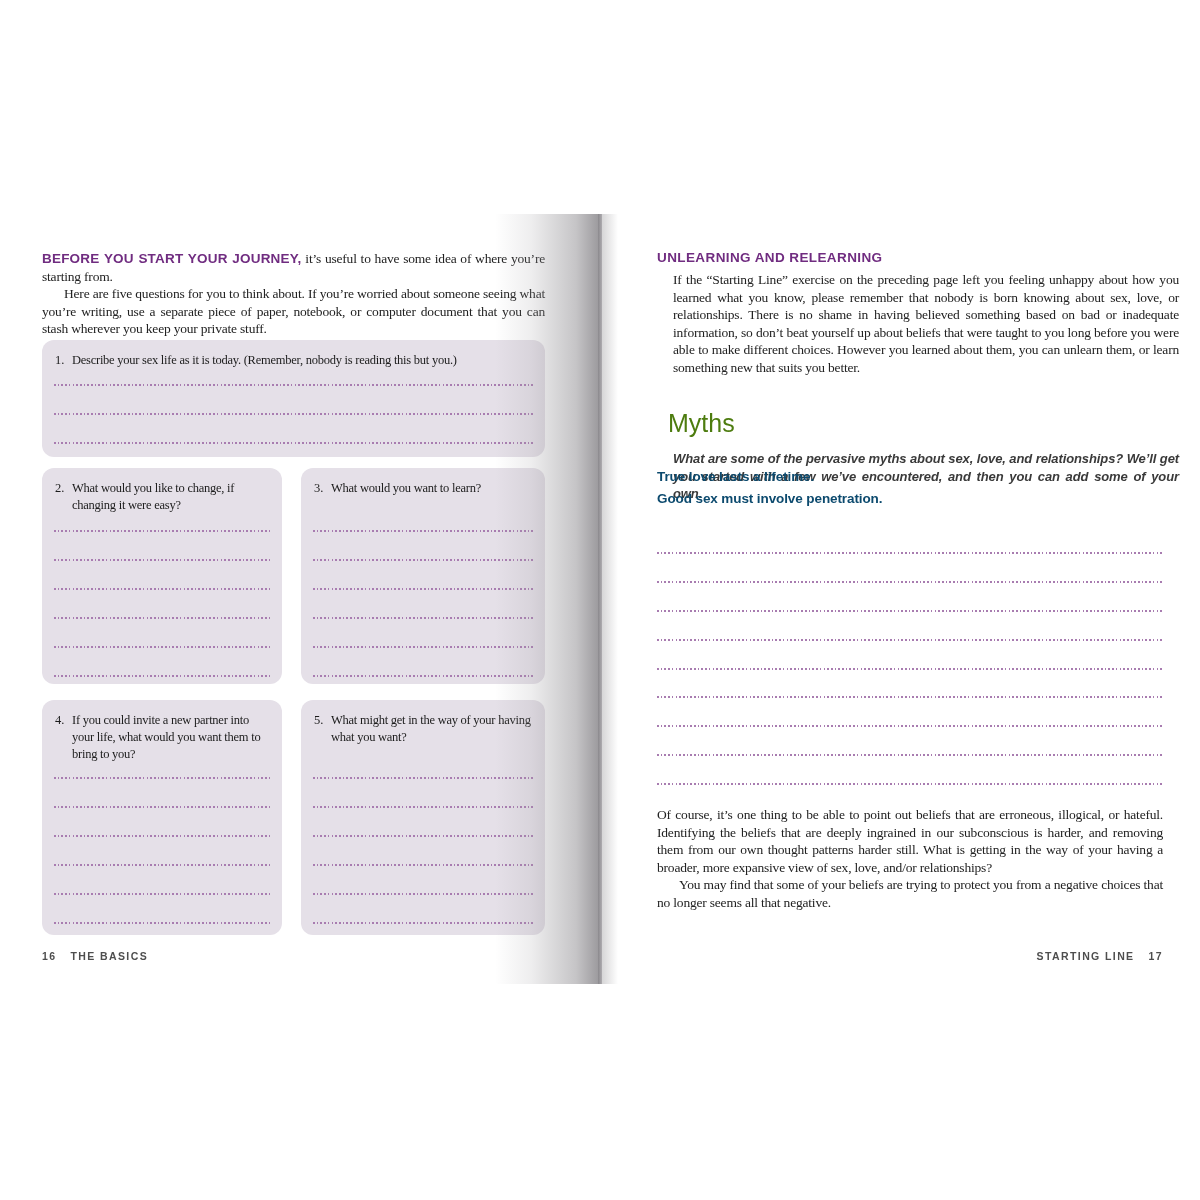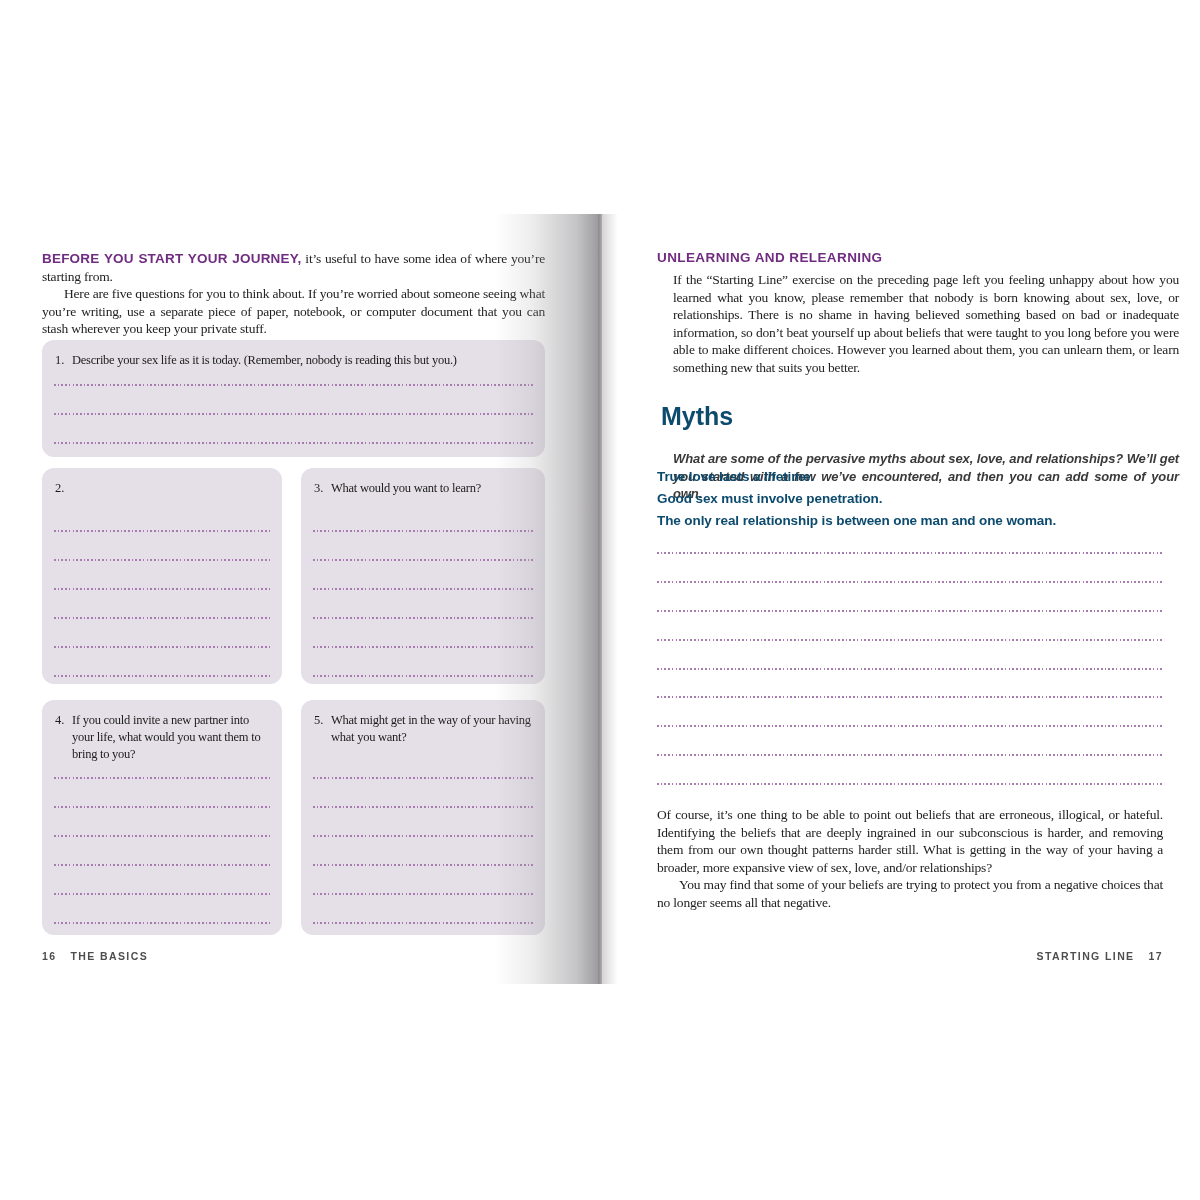--- a/index.html
+++ b/index.html
@@ -42,22 +42,22 @@
     font-size:10.5px;font-weight:bold;letter-spacing:1.4px;color:#4e4e4e;}
   .pfoot-left{left:42px;}
   .pfoot-right{left:657px;width:506px;text-align:right;}
   .pfoot .gap{display:inline-block;width:14px;}
 
   
   .rp-head{position:absolute;left:657px;top:250px;width:506px;margin:0;
     font-family:"Liberation Sans",sans-serif;font-weight:bold;font-size:13.5px;
     letter-spacing:0.4px;color:#702c80;}
   .rp-para1{position:absolute;left:657px;top:271px;width:506px;margin-left:16px;}
-  .myths-head{position:absolute;left:657px;top:398px;margin:4px;
-    font-family:"Liberation Sans",sans-serif;font-weight:bold;font-size:25px;color:#0c4a6e;}
+  .myths-head{position:absolute;left:657px;top:398px;margin:11px;
+    font-family:"Liberation Sans",sans-serif;font-weight:normal;font-size:25px;color:#4d7c0f;}
   .myths-intro{position:absolute;left:657px;top:434px;width:506px;margin:16px;
     font-family:"Liberation Sans",sans-serif;font-weight:bold;font-style:italic;
     font-size:13px;line-height:17.5px;color:#3a3a3a;text-align:justify;letter-spacing:-0.1px;}
   .myth-list{position:absolute;left:657px;top:470px;width:506px;}
   .myth{margin:0 0 7.5px 0;font-family:"Liberation Sans",sans-serif;font-weight:bold;
     font-size:13.5px;line-height:14.5px;color:#0c4a6e;letter-spacing:-0.1px;}
   .rp-lines{position:absolute;left:657px;top:552px;width:506px;}
   .rp-line{height:2px;margin-bottom:26.9px;
     background-image:repeating-linear-gradient(to right,#a87cb0 0 1.6px,transparent 1.6px 3.7px);}
   .rp-close{position:absolute;left:657px;top:806px;width:506px;}
@@ -80,20 +80,21 @@
         <span class="qtext">Describe your sex life as it is today. (Remember, nobody is reading this but you.)</span>
       </div>
       <div class="dotline" style="top:44px"></div>
       <div class="dotline" style="top:73px"></div>
       <div class="dotline" style="top:102px"></div>
     </div>
 
     <div class="qbox box2">
       <div class="q">
         <span class="qnum">2.</span>
+        <span class="qtext">What would you like to change, if changing it were easy?</span>
       </div>
       <div class="dotline" style="top:62px"></div>
       <div class="dotline" style="top:91px"></div>
       <div class="dotline" style="top:120px"></div>
       <div class="dotline" style="top:149px"></div>
       <div class="dotline" style="top:178px"></div>
       <div class="dotline" style="top:207px"></div>
     </div>
 
     <div class="qbox box3">
@@ -150,21 +151,20 @@
 
     <p class="serif-p rp-para1">If the “Starting Line” exercise on the preceding page left you feeling unhappy about how you learned what you know, please remember that nobody is born knowing about sex, love, or relationships. There is no shame in having believed something based on bad or inadequate information, so don’t beat yourself up about beliefs that were taught to you long before you were able to make different choices. However you learned about them, you can unlearn them, or learn something new that suits you better.</p>
 
     <h3 class="myths-head">Myths</h3>
 
     <p class="myths-intro">What are some of the pervasive myths about sex, love, and relationships? We’ll get you started with a few we’ve encountered, and then you can add some of your own.</p>
 
     <div class="myth-list">
       <p class="myth">True love lasts a lifetime.</p>
       <p class="myth">Good sex must involve penetration.</p>
-      <p class="myth">The only real relationship is between one man and one woman.</p>
     </div>
 
     <div class="rp-lines">
       <div class="rp-line"></div>
       <div class="rp-line"></div>
       <div class="rp-line"></div>
       <div class="rp-line"></div>
       <div class="rp-line"></div>
       <div class="rp-line"></div>
       <div class="rp-line"></div>

